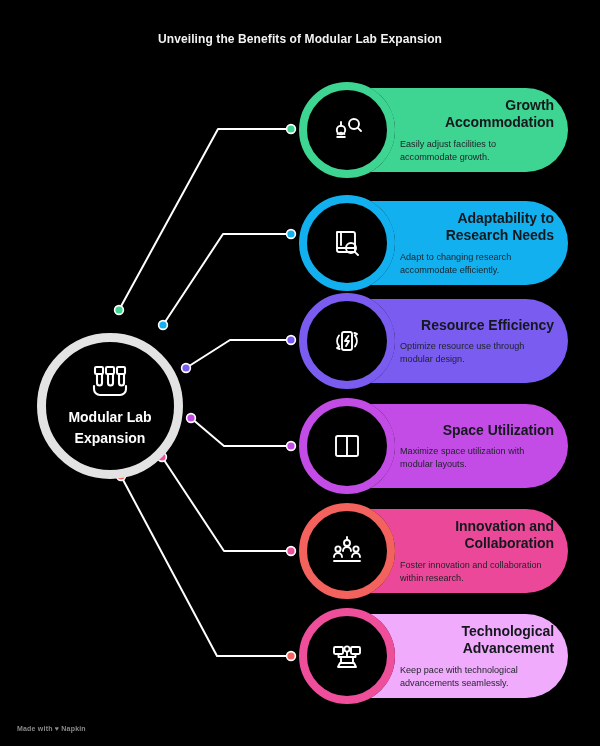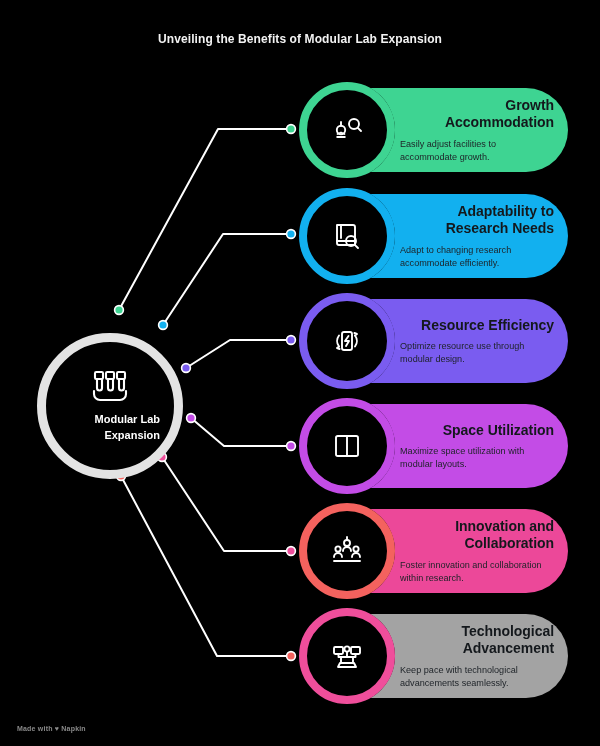--- a/index.html
+++ b/index.html
@@ -17,22 +17,22 @@
   
   #wires { position:absolute; inset:0; width:600px; height:746px; }
   
   #hub {
     position:absolute; left:37px; top:333px; width:146px; height:146px;
     border-radius:50%; background:#000; border:9px solid #e3e3e3;
     display:flex; flex-direction:column; align-items:center; justify-content:center;
   }
   #hub .hub-icon { width:40px; height:36px; margin-bottom:7px; }
   #hub .hub-label {
-    font-size:11px; font-weight:bold; line-height:1.45;
-    text-align:right; color:#fff; width:100px;
+    font-size:14px; font-weight:bold; line-height:1.45;
+    text-align:center; color:#fff; width:100px;
   }
   
   .card {
     position:absolute; left:300px; width:268px; height:84px;
     border-radius:42px; display:flex; align-items:center;
   }
   .card-text { margin-left:100px; padding-right:14px; }
   .card-title {
     font-size:14px; font-weight:bold; line-height:1.25;
     color:#14181c; letter-spacing:-.05px;text-align:right;
@@ -108,21 +108,21 @@
           <path d="M7.5 21l3.5-1.5 3.5 1.5"></path>
           <circle cx="24" cy="11" r="5"></circle>
           <path d="M27.8 14.8L31 18"></path>
         </svg>
       </div>
       <div class="card-text">
         <div class="card-title">Growth Accommodation</div>
         <div class="card-desc">Easily adjust facilities to accommodate growth.</div>
       </div>
     </div>
-    <div class="card" style="top: 194px; background: rgb(18, 176, 239);">
+    <div class="card" style="top: 201px; background: rgb(18, 176, 239);">
       <div class="icon-ring" style="color: rgb(18, 176, 239);">
         <svg viewBox="0 0 34 34" fill="none" stroke="#fff" stroke-width="1.9" stroke-linecap="round" stroke-linejoin="round">
           <path d="M7 6h16a2 2 0 0 1 2 2v18H9a2 2 0 0 1-2-2V6z"></path>
           <path d="M7 22h18"></path>
           <path d="M11 6v13"></path>
           <circle cx="21" cy="22" r="5"></circle>
           <path d="M24.8 25.8L28 29"></path>
         </svg>
       </div>
       <div class="card-text">
@@ -169,21 +169,21 @@
           <circle cx="26" cy="15" r="2.6"></circle>
           <path d="M22 23a4 4 0 0 1 8 0"></path>
           <path d="M4 27h26"></path>
         </svg>
       </div>
       <div class="card-text">
         <div class="card-title">Innovation and Collaboration</div>
         <div class="card-desc">Foster innovation and collaboration within research.</div>
       </div>
     </div>
-    <div class="card" style="top: 614px; background: #a3a3a3;">
+    <div class="card" style="top: 614px; background: #f0abfc;">
       <div class="icon-ring" style="color: rgb(239, 78, 155);">
         <svg viewBox="0 0 34 34" fill="none" stroke="#fff" stroke-width="1.9" stroke-linecap="round" stroke-linejoin="round">
           <rect x="4" y="8" width="9" height="7" rx="1.2"></rect>
           <rect x="21" y="8" width="9" height="7" rx="1.2"></rect>
           <circle cx="17" cy="10" r="2.6"></circle>
           <path d="M17 13v5"></path>
           <path d="M8.5 15v3h17v-3"></path>
           <rect x="11" y="18" width="12" height="6" rx="1.2"></rect>
           <path d="M8 28h18l-2-4H10z"></path>
         </svg>

